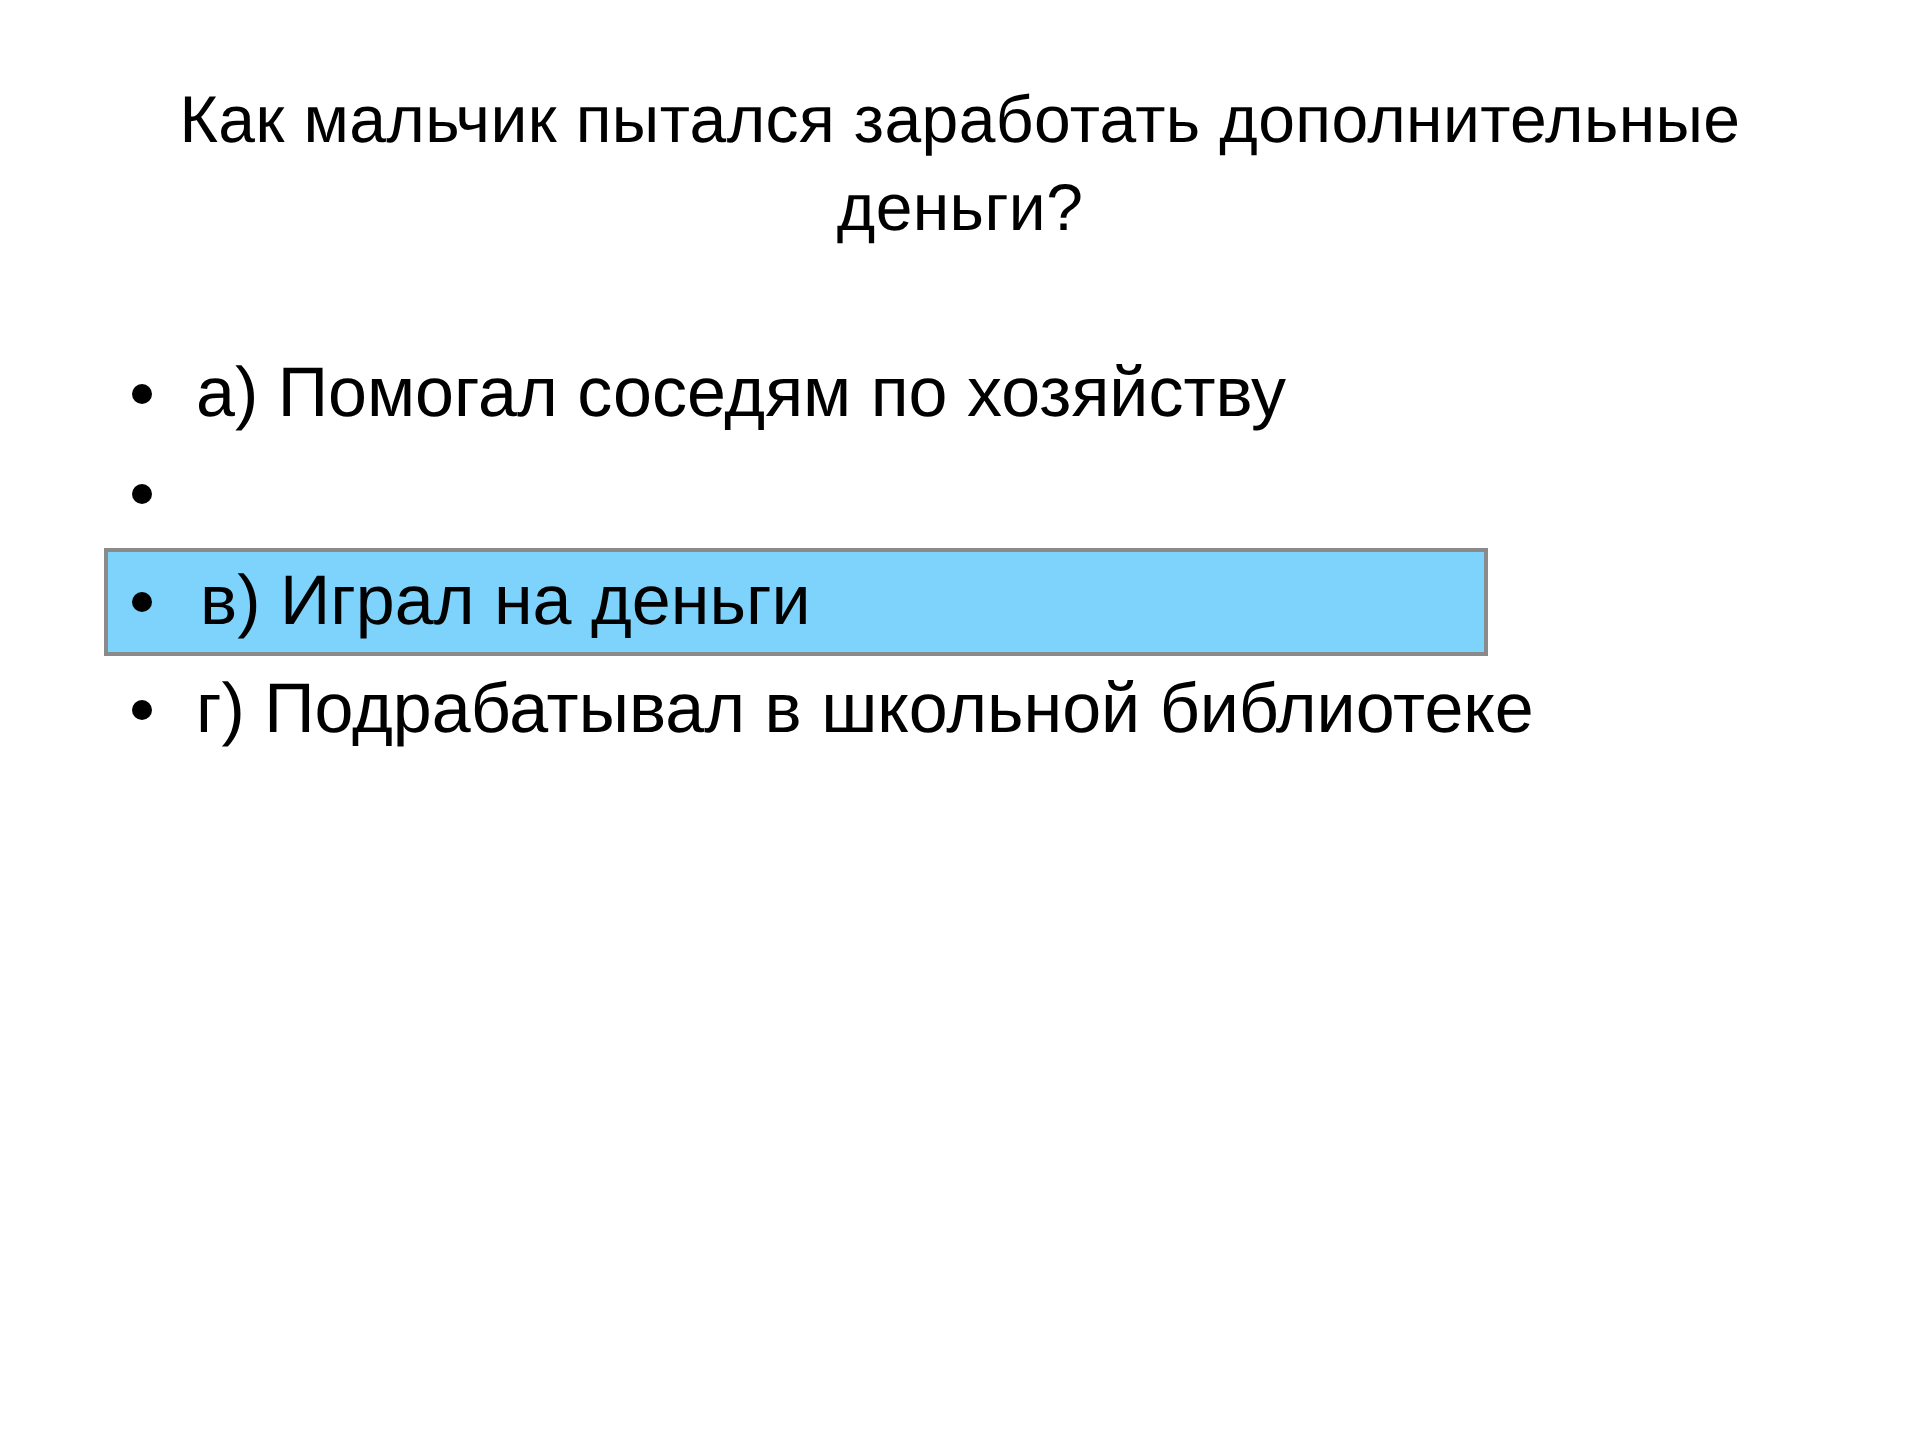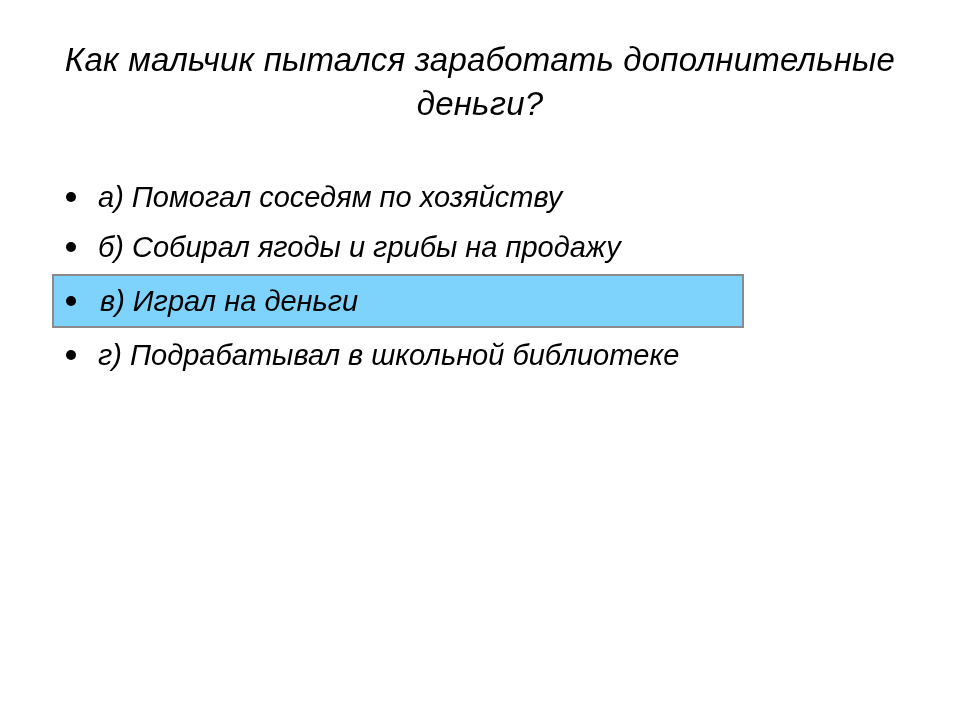--- a/index.html
+++ b/index.html
@@ -12,21 +12,20 @@
     background: #ffffff;
     font-family: "Liberation Sans", sans-serif;
     color: #000000;
     overflow: hidden;
   }
   .slide {
     position: relative;
     width: 960px;
     height: 720px;
     box-sizing: border-box;
-    font-style: italic;
   }
   .slide-title {
     position: absolute;
     top: 38px;
     left: 60px;
     width: 840px;
     text-align: center;
     font-size: 33px;
     line-height: 1.32;
     font-weight: normal;
@@ -41,21 +40,21 @@
     list-style: none;
     margin: 0;
     padding: 0;
   }
   .option {
     position: relative;
     display: flex;
     align-items: center;
     min-height: 50px;
     padding: 0 0 0 46px;
-    font-size: 29px;
+    font-size: 35px;
     line-height: 1.28;
     box-sizing: border-box;
   }
   .option .bullet {
     position: absolute;
     left: 14px;
     top: 50%;
     transform: translateY(-50%);
     width: 10px;
     height: 10px;
@@ -89,21 +88,20 @@
 
   <ul class="options">
 
     <li class="option">
       <span class="bullet"></span>
       <span class="label">а) Помогал соседям по хозяйству</span>
     </li>
 
     <li class="option">
       <span class="bullet"></span>
-      <span class="label">б) Собирал ягоды и грибы на продажу</span>
     </li>
 
     <li class="option highlight">
       <span class="bullet"></span>
       <span class="label">в) Играл на деньги</span>
     </li>
 
     <li class="option">
       <span class="bullet"></span>
       <span class="label">г) Подрабатывал в школьной библиотеке</span>

